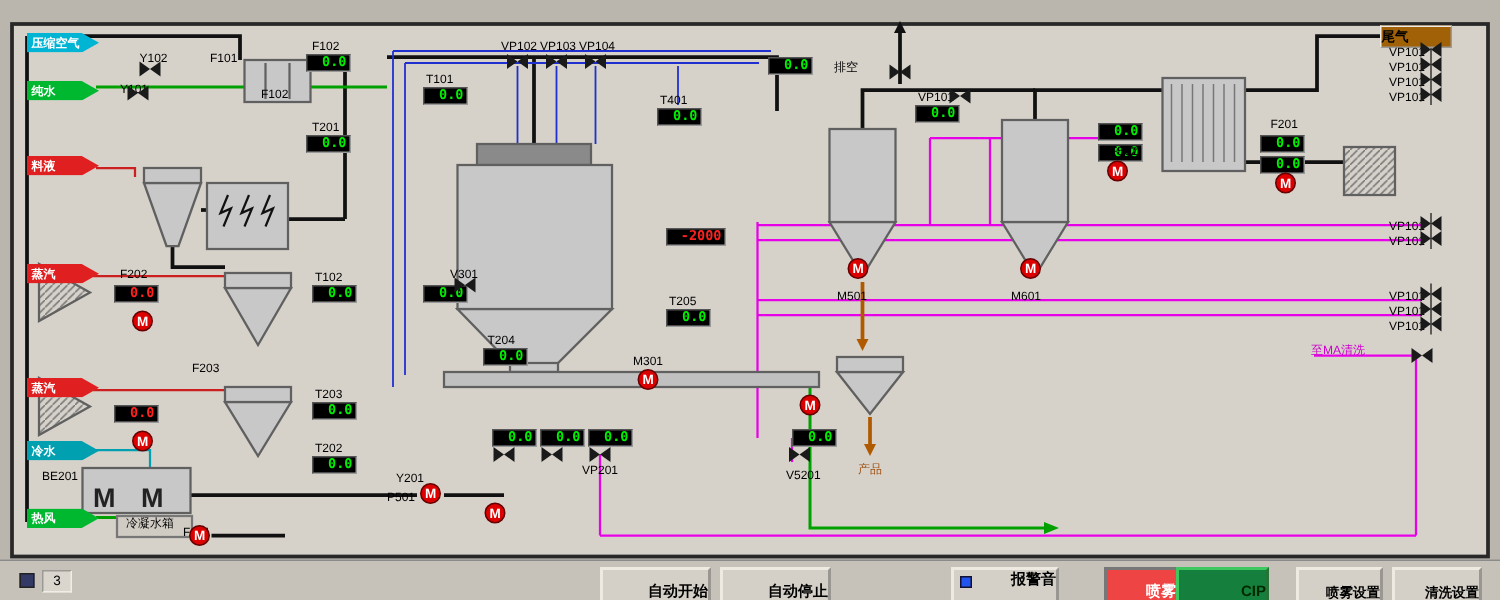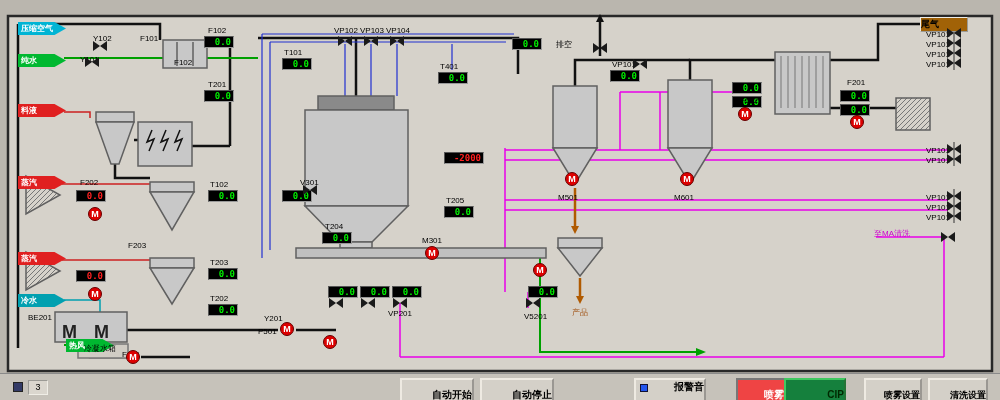--- a/index.html
+++ b/index.html
@@ -178,21 +178,21 @@
   <div class="tailgas">尾气</div>
 
   <div>
 
   <div class="feed" style="left: 18px; top: 22px; background: rgb(0, 180, 212);">压缩空气</div>
       <div class="feed" style="left: 18px; top: 54px; background: rgb(0, 184, 48);">纯水</div>
       <div class="feed" style="left: 18px; top: 104px; background: rgb(224, 32, 32);">料液</div>
       <div class="feed" style="left: 18px; top: 176px; background: rgb(224, 32, 32);">蒸汽</div>
       <div class="feed" style="left: 18px; top: 252px; background: rgb(224, 32, 32);">蒸汽</div>
       <div class="feed" style="left: 18px; top: 294px; background: rgb(0, 160, 176);">冷水</div>
-      <div class="feed" style="left: 18px; top: 339px; background: rgb(0, 184, 48); margin-left: 48px;">热风</div>
+      <div class="feed" style="left: 18px; top: 339px; background: rgb(0, 184, 48);">热风</div>
     </div>
 
   <div>
 
   <div class="display" style="left: 204px; top: 36px;"><span>0.0</span></div>
       <div class="display" style="left: 204px; top: 90px;"><span>0.0</span></div>
       <div class="display" style="left: 282px; top: 58px;"><span>0.0</span></div>
       <div class="display" style="left: 438px; top: 72px;"><span>0.0</span></div>
       <div class="display" style="left: 444px; top: 152px; width: 40px; color: rgb(255, 32, 32);"><span>-2000</span></div>
       <div class="display" style="left: 512px; top: 38px;"><span>0.0</span></div>

